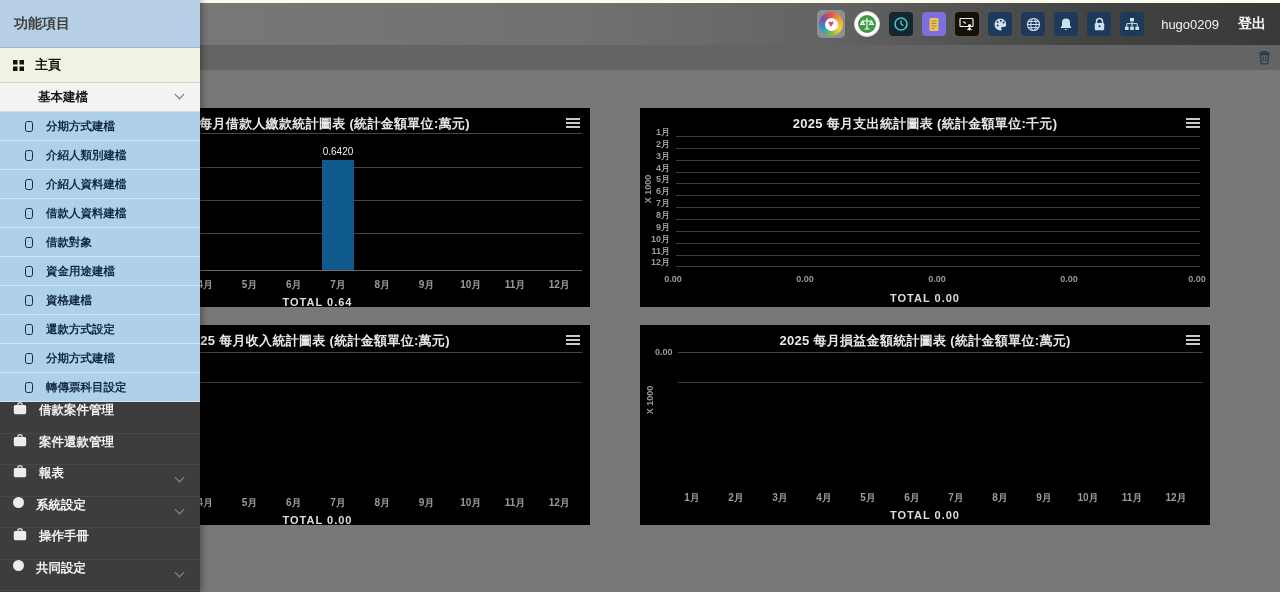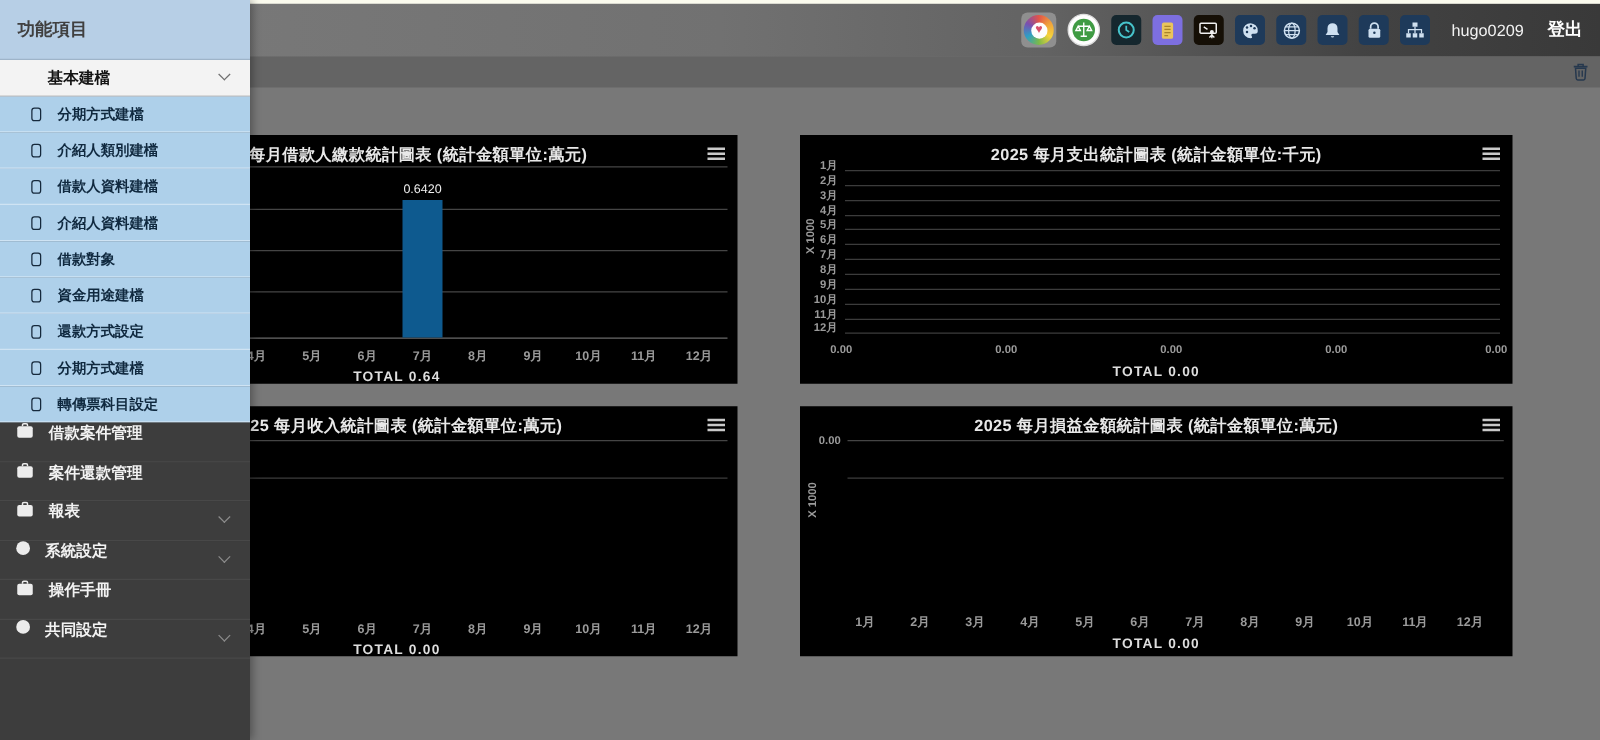--- a/index.html
+++ b/index.html
@@ -271,48 +271,63 @@
       <div class="month" style="left: 492px; top: 166px;">11月</div>
       <div class="month" style="left: 536px; top: 166px;">12月</div>
     </div>
   <div class="total" style="top:184px;">TOTAL 0.00</div>
 </div>
 
 <div class="sidebar">
   <div class="sb-header">
     <span>功能項目</span>
   </div>
+  <div class="sb-home">
+    <span style="display:flex;">
+      <svg width="11" height="11" viewBox="0 0 11 11">
+          <rect x="0" y="0" width="4.5" height="4.5" fill="#141414"></rect>
+          <rect x="6.5" y="0" width="4.5" height="4.5" fill="#141414"></rect>
+          <rect x="0" y="6.5" width="4.5" height="4.5" fill="#141414"></rect>
+          <rect x="6.5" y="6.5" width="4.5" height="4.5" fill="#141414"></rect>
+        </svg>
+    </span>
+    <span>主頁</span>
+  </div>
   <div class="sb-basic">
     <span>基本建檔</span>
     <span class="chev"></span>
   </div>
   <div id="sb-subs">
       <div class="sb-sub">
         <div class="sub-ico"></div>
         <div>分期方式建檔</div>
       </div>
       <div class="sb-sub">
         <div class="sub-ico"></div>
         <div>介紹人類別建檔</div>
       </div>
       <div class="sb-sub">
         <div class="sub-ico"></div>
+        <div>介紹人資料建檔</div>
+      </div>
+      <div class="sb-sub">
+        <div class="sub-ico"></div>
         <div>借款人資料建檔</div>
       </div>
       <div class="sb-sub">
         <div class="sub-ico"></div>
-        <div>介紹人資料建檔</div>
-      </div>
-      <div class="sb-sub">
-        <div class="sub-ico"></div>
         <div>借款對象</div>
       </div>
       <div class="sb-sub">
         <div class="sub-ico"></div>
         <div>資金用途建檔</div>
+      </div>
+      <div class="sb-sub">
+        <div class="sub-ico"></div>
+        <div>資格建檔</div>
       </div>
       <div class="sb-sub">
         <div class="sub-ico"></div>
         <div>還款方式設定</div>
       </div>
       <div class="sb-sub">
         <div class="sub-ico"></div>
         <div>分期方式建檔</div>
       </div>
       <div class="sb-sub">

